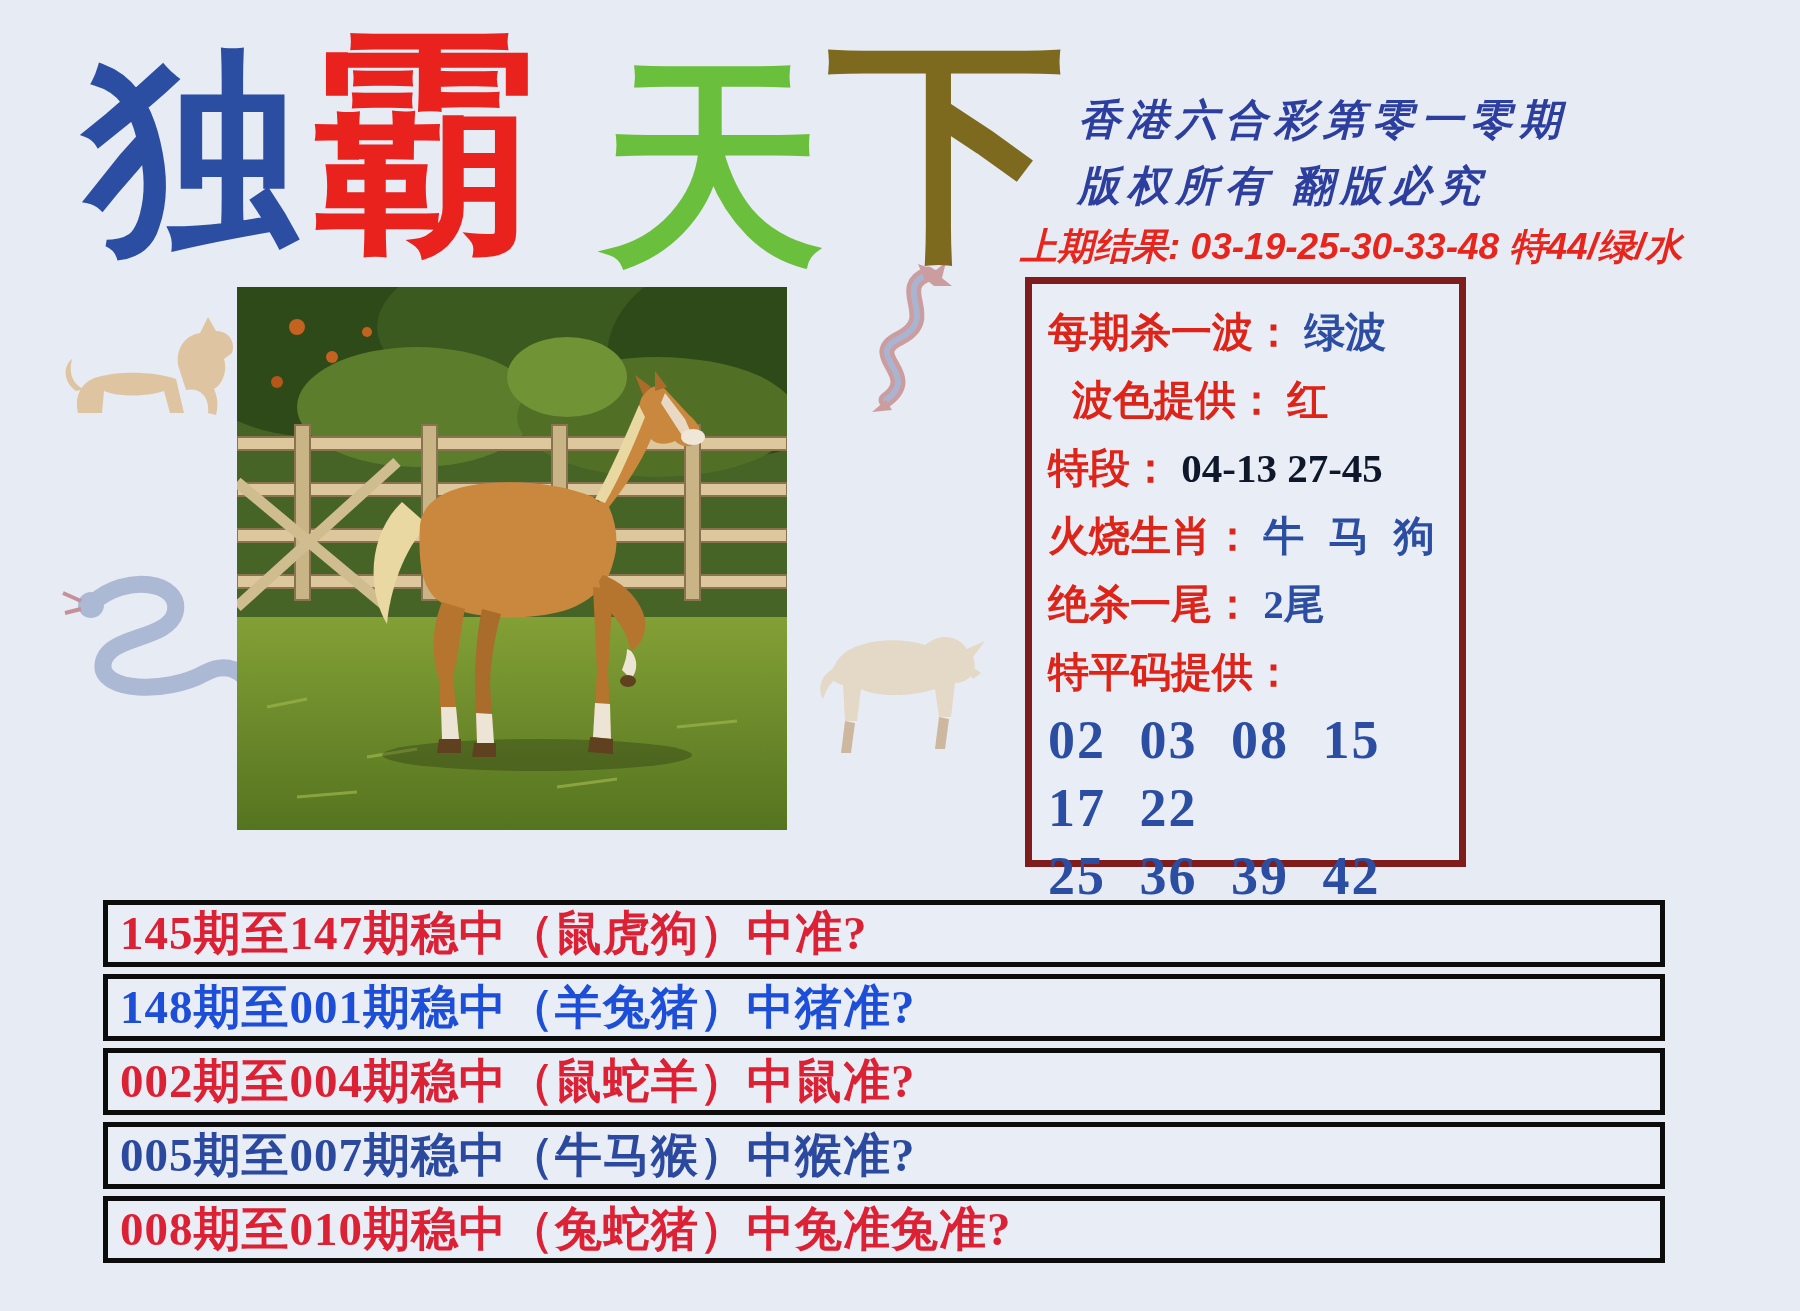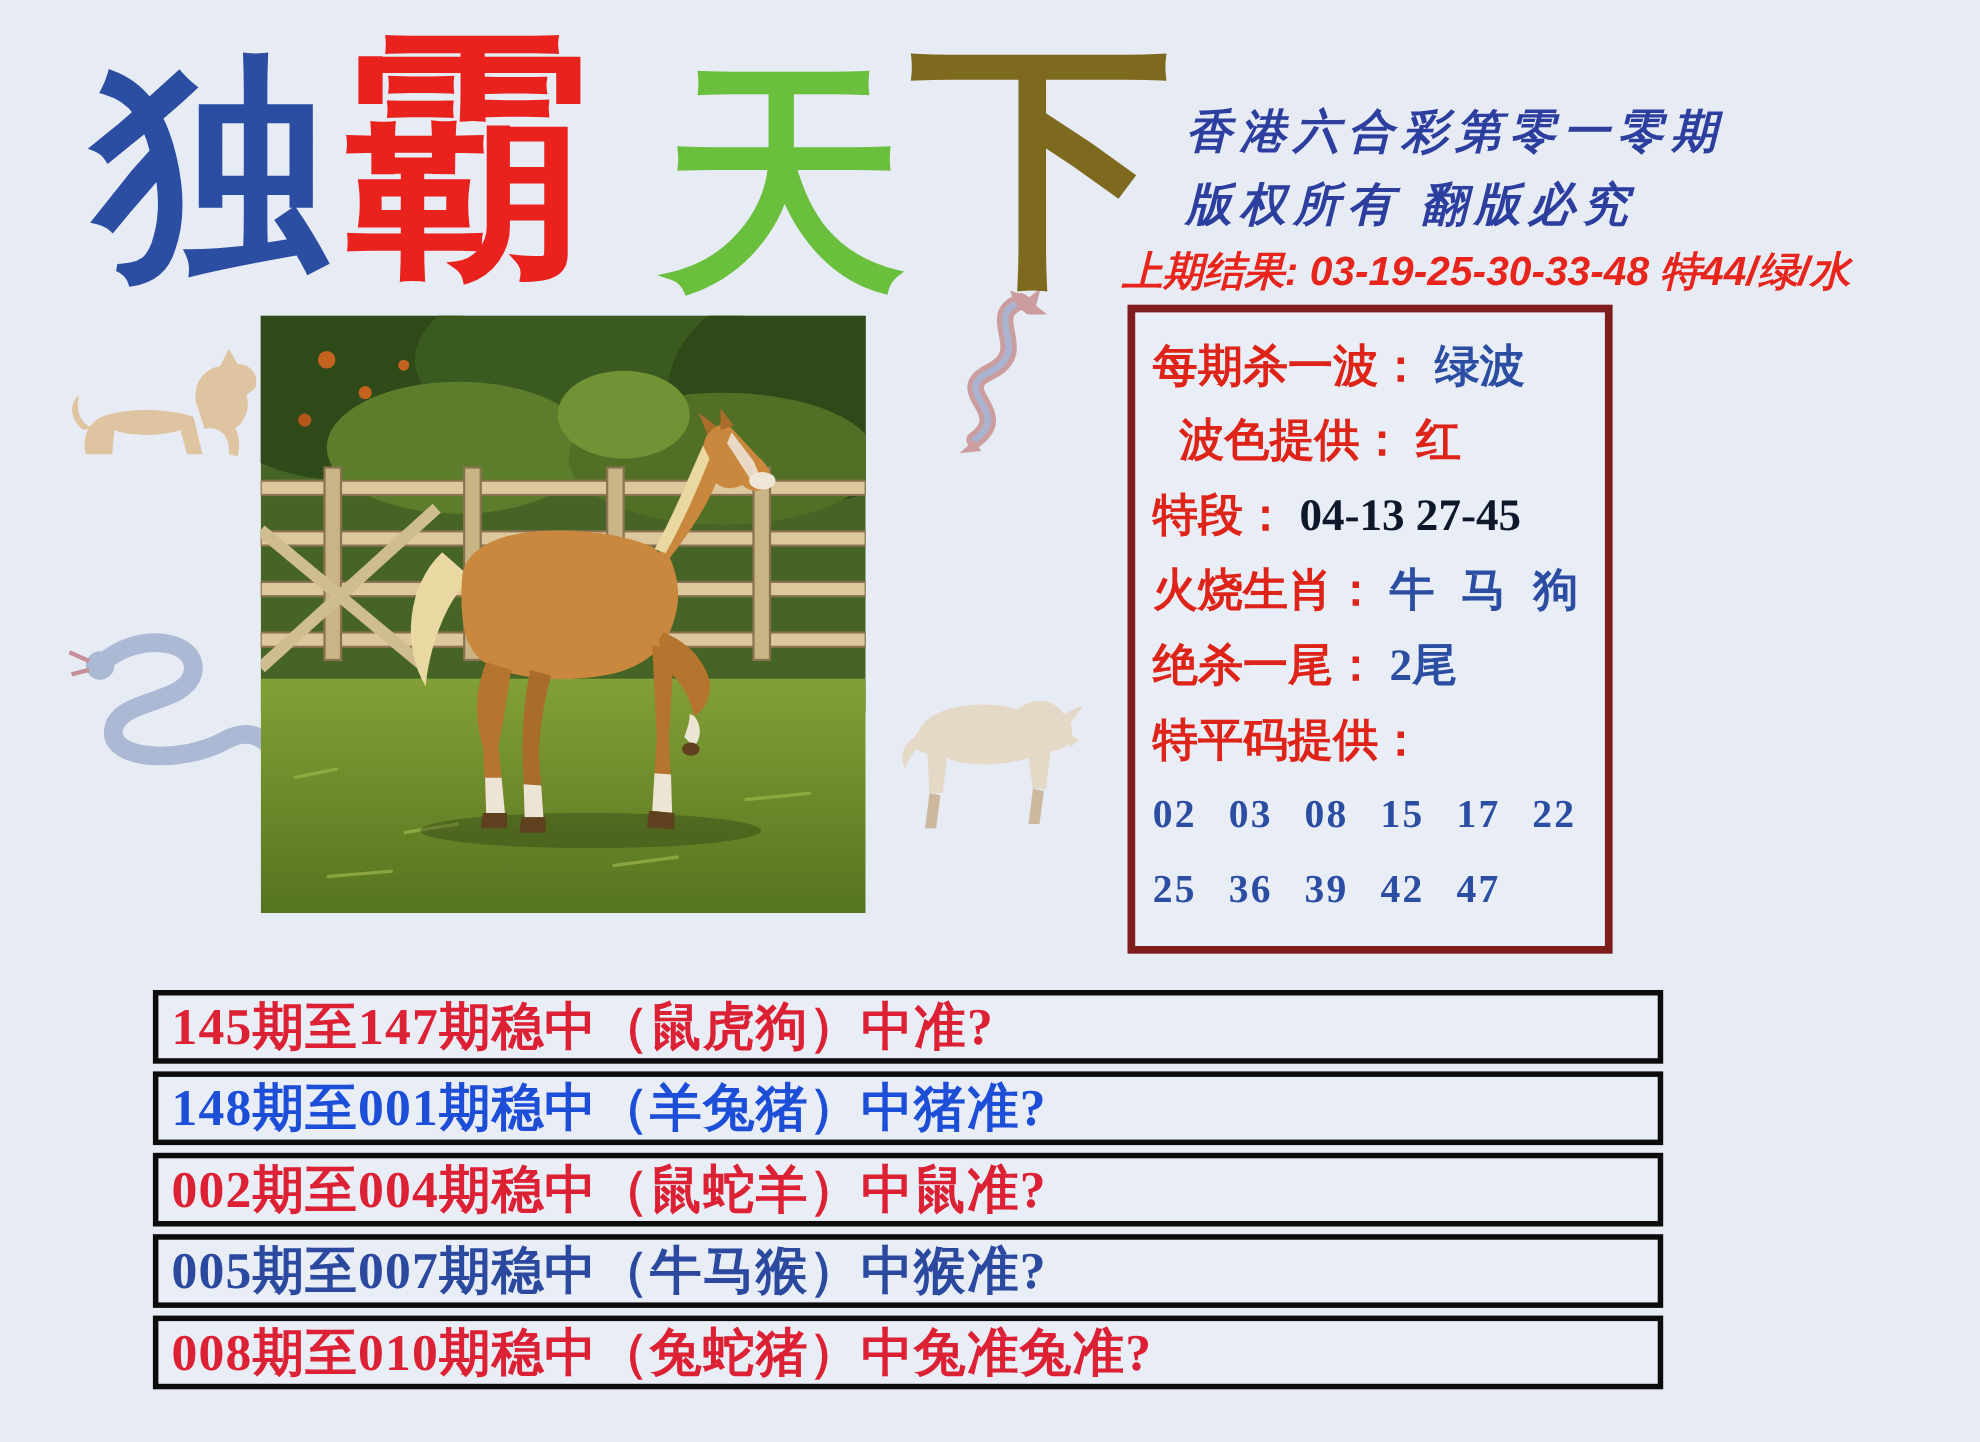--- a/index.html
+++ b/index.html
@@ -32,24 +32,24 @@
   .z-dragon{left:800px;top:260px;width:165px;height:155px;opacity:.5;}
   .z-snake{left:55px;top:555px;width:205px;height:155px;opacity:.6;}
   .z-ox{left:805px;top:595px;width:190px;height:175px;opacity:.55;}
 
   
   .info-box{position:absolute;left:1025px;top:277px;width:441px;height:590px;border:7px solid #7f1d1d;
             box-sizing:border-box;padding:14px 0 12px 16px;background:#e9edf6;}
   .info-line{font-size:41px;line-height:68px;font-weight:bold;white-space:nowrap;}
   .info-line .lbl{color:#de2318;}
   .sp-wide{word-spacing:14px;}
-  .num-line{font-size:36px;line-height:68px;font-weight:bold;word-spacing:18px;letter-spacing:2px;}
-
-  
-  .rows{position:absolute;left:103px;top:900px;width:1373px;margin-left:36px;}
+  .num-line{font-size:54px;line-height:68px;font-weight:bold;word-spacing:18px;letter-spacing:2px;}
+
+  
+  .rows{position:absolute;left:103px;top:900px;width:1562px;}
   .row{box-sizing:border-box;height:67px;border:5px solid #0c0c0c;background:#e9edf6;margin-bottom:7px;
        display:flex;align-items:center;padding-left:12px;font-size:47px;font-weight:bold;white-space:nowrap;
        letter-spacing:1px;}
 </style>
 </head>
 <body>
 
 <div class="canvas">
 
   <div class="main-title">

